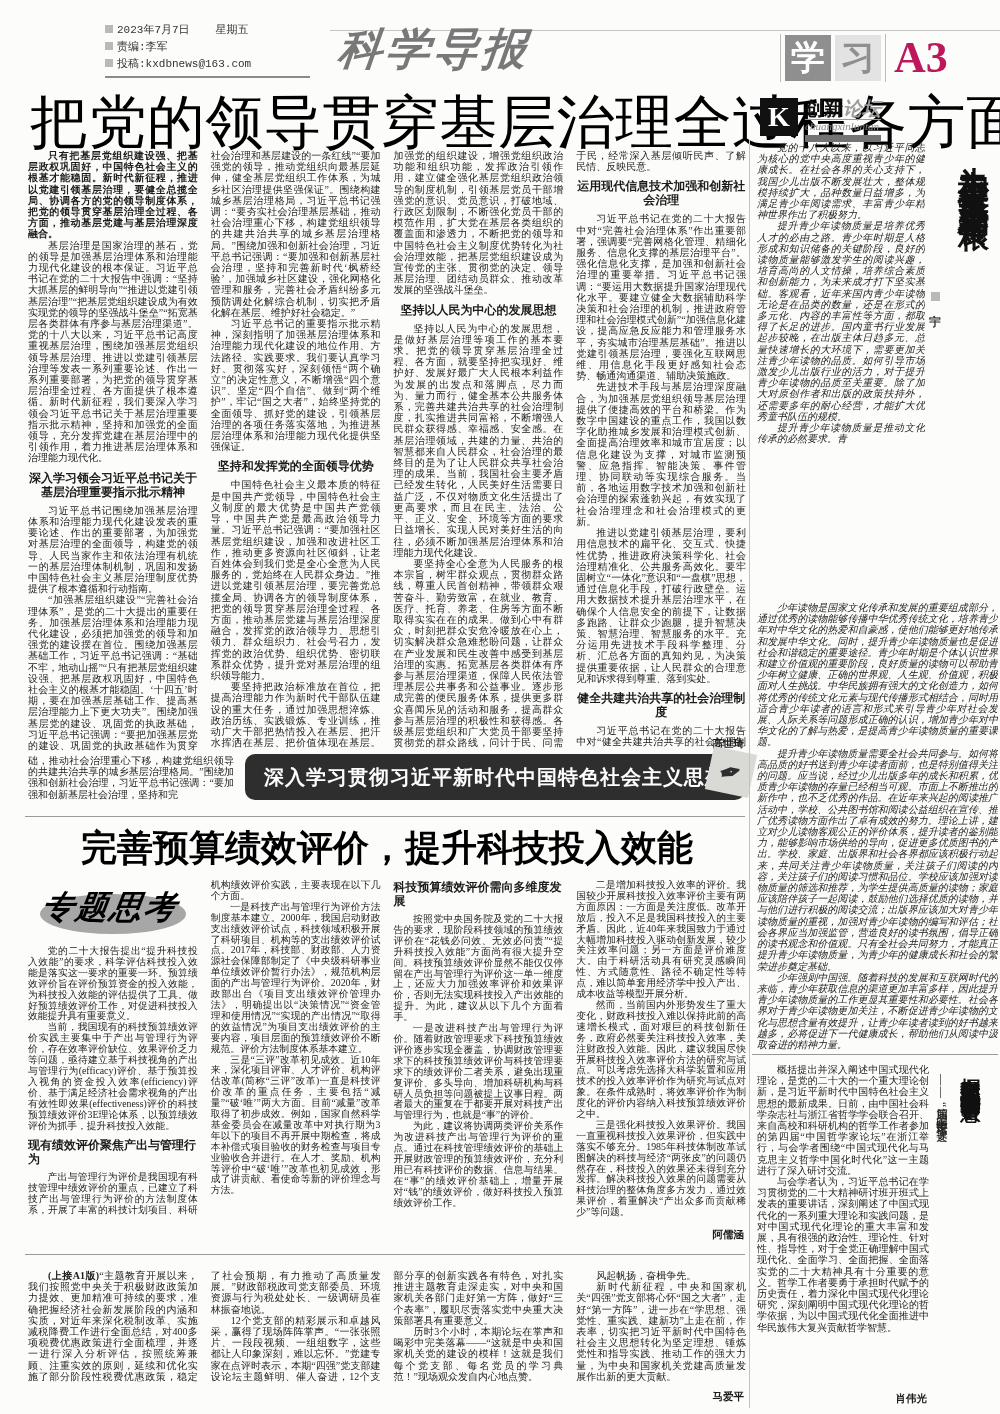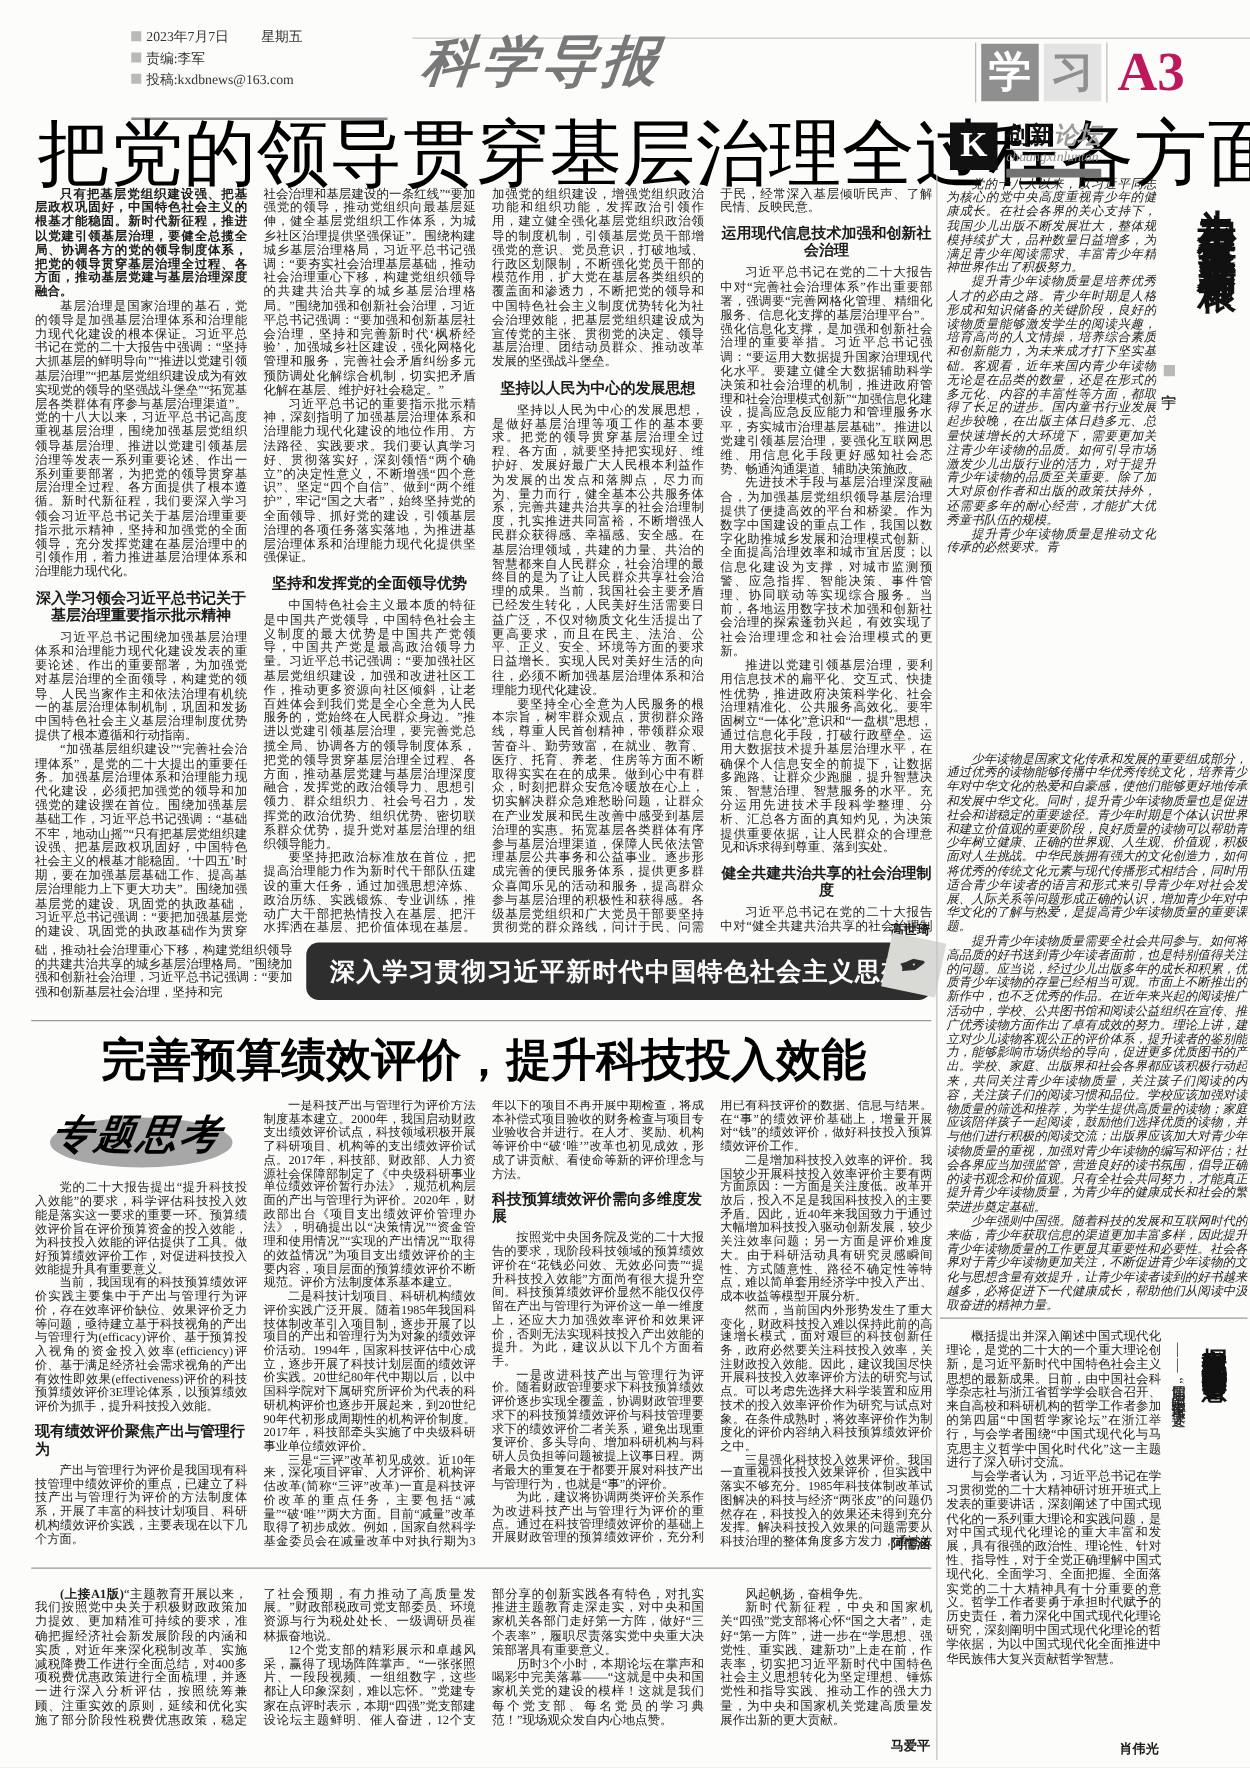--- a/index.html
+++ b/index.html
@@ -1,21 +1,21 @@
 <!DOCTYPE html>
 <html><head>
 <meta charset="utf-8">
 <style>
   html,body{margin:0;padding:0;background:#e8e8e4;}
   #page{position:relative;width:1000px;height:1414px;background:#fcfcfa;margin:0 auto;overflow:hidden;
         font-family:"Liberation Serif",serif;color:#1c1c1c;}
   .abs{position:absolute;}
   
   #info{left:105px;top:22px;width:205px;font-size:11px;line-height:17px;color:#333;
-        border-bottom:2px solid #8a8a8a;padding-bottom:21px;font-family:Liberation Serif, serif;}
+        border-bottom:2px solid #8a8a8a;padding-bottom:3px;font-family:Liberation Mono, monospace;}
   #info .sq{display:inline-block;width:8px;height:8px;background:#b9b9b9;margin-right:4px;}
   #info .wd{margin-left:26px;}
   #masthead{left:338px;top:20px;width:260px;font-size:44px;font-weight:bold;font-style:italic;
             color:#787878;letter-spacing:4px;transform:skewX(-6deg);}
   #header-rule{left:330px;top:30px;width:670px;height:1px;background:#c6c6c6;}
   #section-block{left:780px;top:32px;display:flex;align-items:center;gap:4px;}
   .vr{width:1px;height:48px;background:#bdbdbd;}
   .secbox{width:46px;height:46px;display:flex;align-items:center;justify-content:center;
           font-size:34px;font-weight:bold;}
   #sec1{background:#8f8f8f;color:#fff;}
@@ -142,21 +142,20 @@
     <div id="topic-blob"></div>
     <div id="topic-text">专题思考</div>
   </div>
   <div class="abs art c4" id="article2">
       <div class="badge-spacer"></div>
       <p>党的二十大报告提出“提升科技投入效能”的要求，科学评估科技投入效能是落实这一要求的重要一环。预算绩效评价旨在评价预算资金的投入效能，为科技投入效能的评估提供了工具。做好预算绩效评价工作，对促进科技投入效能提升具有重要意义。</p>
       <p>当前，我国现有的科技预算绩效评价实践主要集中于产出与管理行为评价，存在效率评价缺位、效果评价乏力等问题，亟待建立基于科技视角的产出与管理行为(efficacy)评价、基于预算投入视角的资金投入效率(efficiency)评价、基于满足经济社会需求视角的产出有效性即效果(effectiveness)评价的科技预算绩效评价3E理论体系，以预算绩效评价为抓手，提升科技投入效能。</p>
       <div class="subhead left">现有绩效评价聚焦产出与管理行为</div>
       <p>产出与管理行为评价是我国现有科技管理中绩效评价的重点，已建立了科技产出与管理行为评价的方法制度体系，开展了丰富的科技计划项目、科研机构绩效评价实践，主要表现在以下几个方面。</p>
       <p>一是科技产出与管理行为评价方法制度基本建立。2000年，我国启动财政支出绩效评价试点，科技领域积极开展了科研项目、机构等的支出绩效评价试点。2017年，科技部、财政部、人力资源社会保障部制定了《中央级科研事业单位绩效评价暂行办法》，规范机构层面的产出与管理行为评价。2020年，财政部出台《项目支出绩效评价管理办法》，明确提出以“决策情况”“资金管理和使用情况”“实现的产出情况”“取得的效益情况”为项目支出绩效评价的主要内容，项目层面的预算绩效评价不断规范。评价方法制度体系基本建立。</p>
-      <p>二是科技计划项目、科研机构绩效评价实践广泛开展。随着1985年我国科技体制改革引入项目制，逐步开展了以项目的产出和管理行为为对象的绩效评价活动。1994年，国家科技评估中心成立，逐步开展了科技计划层面的绩效评价实践。20世纪80年代中期以后，以中国科学院对下属研究所评价为代表的科研机构评价也逐步开展起来，到20世纪90年代初形成周期性的机构评价制度。2017年，科技部牵头实施了中央级科研事业单位绩效评价。</p>
       <p>三是“三评”改革初见成效。近10年来，深化项目评审、人才评价、机构评估改革(简称“三评”改革)一直是科技评价改革的重点任务，主要包括“减量”“破‘唯’”两大方面。目前“减量”改革取得了初步成效。例如，国家自然科学基金委员会在减量改革中对执行期为3年以下的项目不再开展中期检查，将成本补偿式项目验收的财务检查与项目专业验收合并进行。在人才、奖励、机构等评价中“破‘唯’”改革也初见成效，形成了讲贡献、看使命等新的评价理念与方法。</p>
       <div class="subhead left">科技预算绩效评价需向多维度发展</div>
       <p>按照党中央国务院及党的二十大报告的要求，现阶段科技领域的预算绩效评价在“花钱必问效、无效必问责”“提升科技投入效能”方面尚有很大提升空间。科技预算绩效评价显然不能仅仅停留在产出与管理行为评价这一单一维度上，还应大力加强效率评价和效果评价，否则无法实现科技投入产出效能的提升。为此，建议从以下几个方面着手。</p>
       <p>一是改进科技产出与管理行为评价。随着财政管理要求下科技预算绩效评价逐步实现全覆盖，协调财政管理要求下的科技预算绩效评价与科技管理要求下的绩效评价二者关系，避免出现重复评价、多头导向、增加科研机构与科研人员负担等问题被提上议事日程。两者最大的重复在于都要开展对科技产出与管理行为，也就是“事”的评价。</p>
       <p>为此，建议将协调两类评价关系作为改进科技产出与管理行为评价的重点。通过在科技管理绩效评价的基础上开展财政管理的预算绩效评价，充分利用已有科技评价的数据、信息与结果。在“事”的绩效评价基础上，增量开展对“钱”的绩效评价，做好科技投入预算绩效评价工作。</p>
       <p>二是增加科技投入效率的评价。我国较少开展科技投入效率评价主要有两方面原因：一方面是关注度低。改革开放后，投入不足是我国科技投入的主要矛盾。因此，近40年来我国致力于通过大幅增加科技投入驱动创新发展，较少关注效率问题；另一方面是评价难度大。由于科研活动具有研究灵感瞬间性、方式随意性、路径不确定性等特点，难以简单套用经济学中投入产出、成本收益等模型开展分析。</p>
       <p>然而，当前国内外形势发生了重大变化，财政科技投入难以保持此前的高速增长模式，面对艰巨的科技创新任务，政府必然要关注科技投入效率，关注财政投入效能。因此，建议我国尽快开展科技投入效率评价方法的研究与试点。可以考虑先选择大科学装置和应用技术的投入效率评价作为研究与试点对象。在条件成熟时，将效率评价作为制度化的评价内容纳入科技预算绩效评价之中。</p>
       <p>三是强化科技投入效果评价。我国一直重视科技投入效果评价，但实践中落实不够充分。1985年科技体制改革试图解决的科技与经济“两张皮”的问题仍然存在，科技投入的效果还未得到充分发挥。解决科技投入效果的问题需要从科技治理的整体角度多方发力，通过效果评价，着重解决“产出众多而贡献稀少”等问题。</p>
     </div>
   <div class="abs byline" id="a2by">阿儒涵</div>

